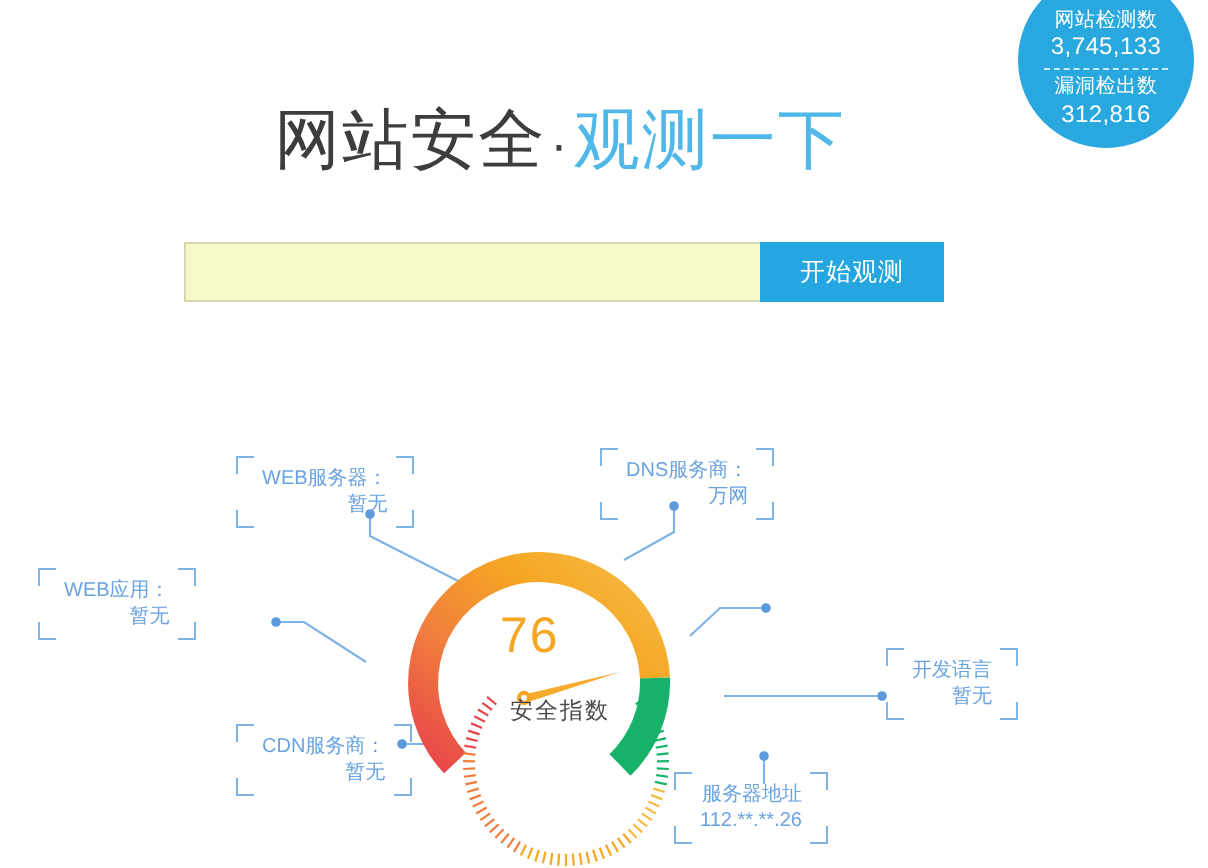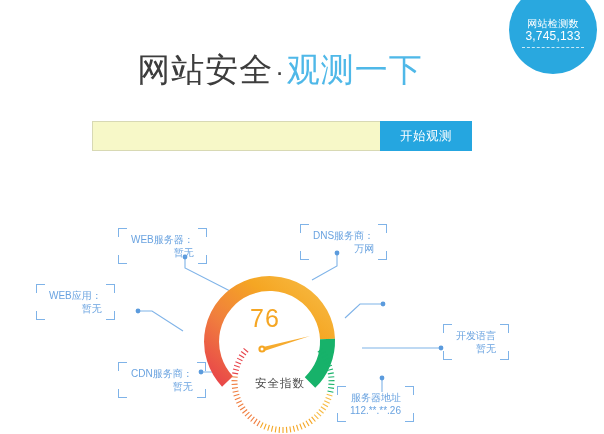--- a/index.html
+++ b/index.html
@@ -55,21 +55,21 @@
   
   .diagram{position:absolute;left:0;top:196px;width:604px;height:238px;}
   .diagram svg{position:absolute;left:0;top:0;}
 
   .gauge-score{
     position:absolute;left:250px;top:108px;width:60px;text-align:left;
     font-size:25px;color:#f5a623;font-weight:400;letter-spacing:1px;
   }
   .gauge-caption{
     position:absolute;left:230px;top:152px;width:100px;text-align:center;
-    font-size:11.5px;color:#4a4a4a;letter-spacing:1px;margin-top:28px;
+    font-size:11.5px;color:#4a4a4a;letter-spacing:1px;
   }
 
   
   .chip{
     position:absolute;color:#6aa3e0;font-size:10px;line-height:13px;
     text-align:right;white-space:nowrap;box-sizing:border-box;
   }
   .chip .chip-inner{position:relative;padding:5px 13px;display:inline-block;}
   .chip b{font-weight:400;display:block;}
   .chip .c{position:absolute;width:8px;height:8px;border:1.6px solid #7fb3e8;}
@@ -82,20 +82,24 @@
 <body>
 
 <div id="page">
 
   <div class="stats-badge">
     <div class="stats-row">
       <div class="stats-label">网站检测数</div>
       <div class="stats-value">3,745,133</div>
     </div>
     <div class="stats-sep"></div>
+    <div class="stats-row">
+      <div class="stats-label">漏洞检出数</div>
+      <div class="stats-value">312,816</div>
+    </div>
   </div>
 
   <div class="title"><span>网站安全</span><span class="dot">·</span><span class="accent">观测一下</span></div>
 
   <div class="search-wrap">
     <input class="search-input" type="text" placeholder="" style="">
     <button class="search-btn">开始观测</button>
   </div>
 
   <div class="diagram">
@@ -232,21 +236,21 @@
     </div>
 
     <div class="chip" style="left:300px;top:28px;">
       <span class="chip-inner">
         <i class="c tl"></i><i class="c tr"></i><i class="c bl"></i><i class="c br"></i>
         <b>DNS服务商：</b>
         <b>万网</b>
       </span>
     </div>
 
-    <div class="chip" style="left:36px;top:88px;">
+    <div class="chip" style="left:19px;top:88px;">
       <span class="chip-inner">
         <i class="c tl"></i><i class="c tr"></i><i class="c bl"></i><i class="c br"></i>
         <b>WEB应用：</b>
         <b>暂无</b>
       </span>
     </div>
 
 
     <div class="chip" style="left:443px;top:128px;">
       <span class="chip-inner">

